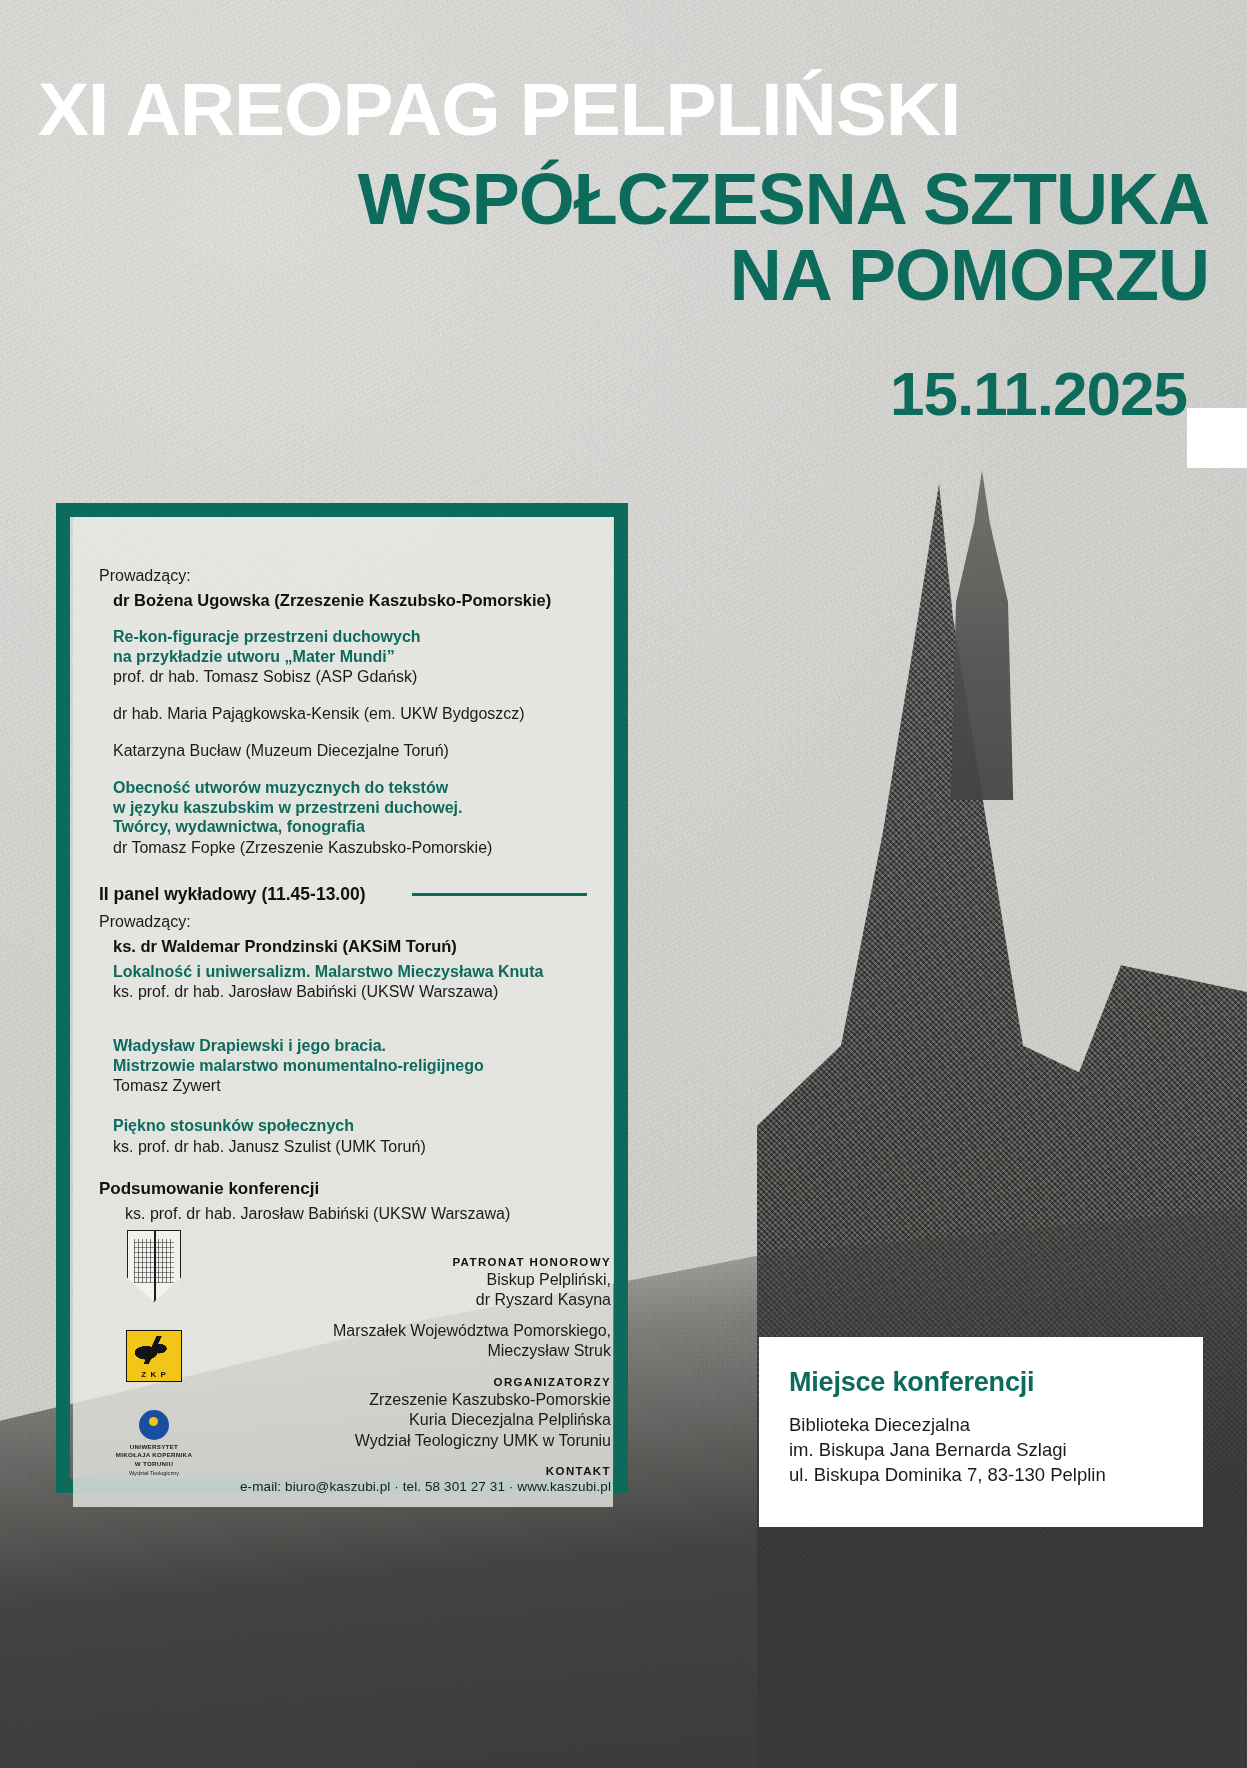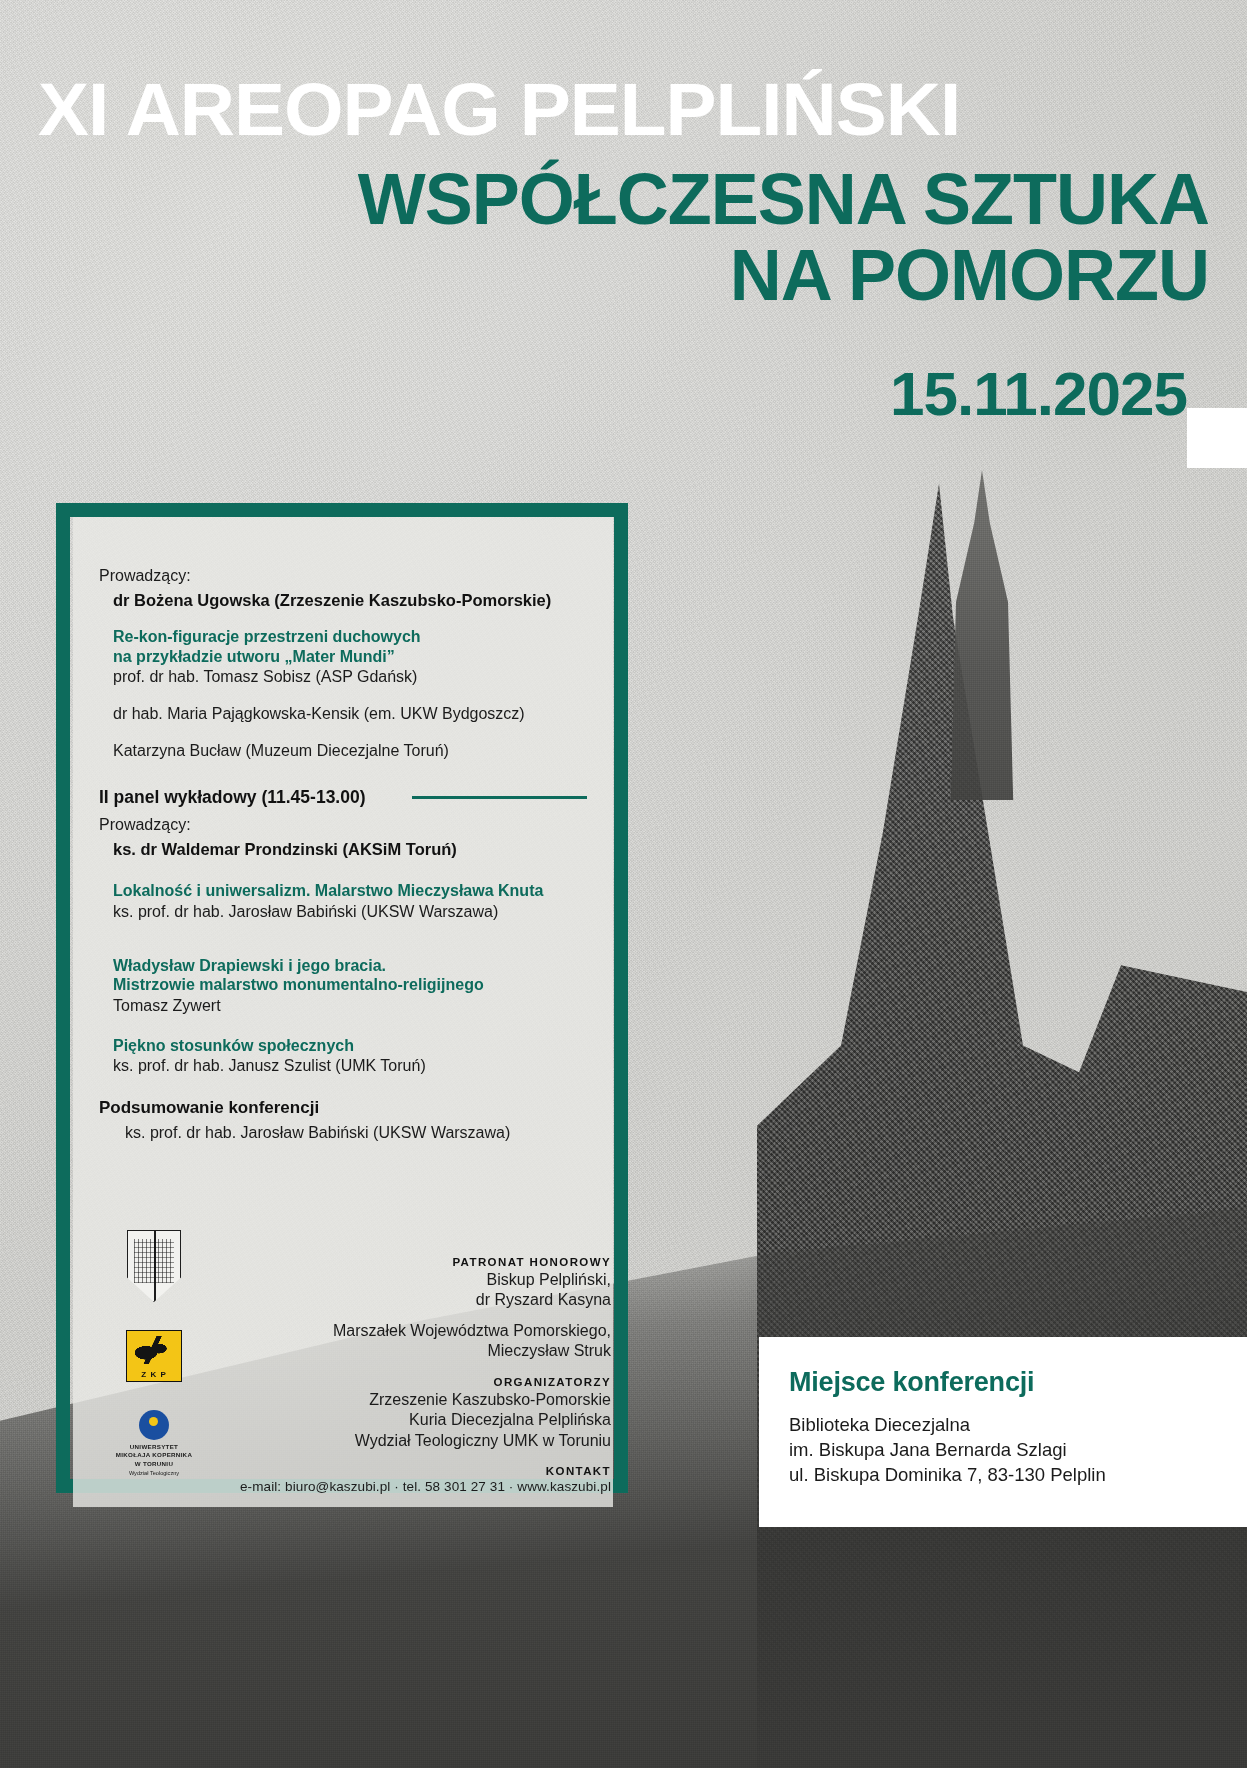--- a/index.html
+++ b/index.html
@@ -271,21 +271,21 @@
   .contact-line {
     font-size: 13.5px;
     letter-spacing: .1px;
     margin-top: 2px;
   }
 
   
   .venue {
     position: absolute;
     left: 759px; top: 1337px;
-    width: 488px; height: 190px;
+    width: 444px; height: 190px;
     background: #ffffff;
     padding: 30px 18px 20px 30px;
   }
   .venue-title {
     font-size: 27px; font-weight: 700; color: #0d6b5c;
     margin-bottom: 14px; letter-spacing: -.2px;
   }
   .venue-line { font-size: 18.5px; color: #1b1b1b; line-height: 1.36; }
 </style>
 </head>
@@ -319,29 +319,35 @@
       <div class="talk-title">Re-kon-figuracje przestrzeni duchowych
 na przykładzie utworu „Mater Mundi”</div>
       <div class="talk-speaker">prof. dr hab. Tomasz Sobisz (ASP Gdańsk)</div>
     </div>
     <div class="talk">
       <div class="talk-speaker">dr hab. Maria Pajągkowska-Kensik (em. UKW Bydgoszcz)</div>
     </div>
     <div class="talk">
       <div class="talk-speaker">Katarzyna Bucław (Muzeum Diecezjalne Toruń)</div>
     </div>
+    <div class="talk">
+      <div class="talk-title">Obecność utworów muzycznych do tekstów
+w języku kaszubskim w przestrzeni duchowej.
+Twórcy, wydawnictwa, fonografia</div>
+      <div class="talk-speaker">dr Tomasz Fopke (Zrzeszenie Kaszubsko-Pomorskie)</div>
+    </div>
 
     <div class="panel-head panel2-head">
       <span>II panel wykładowy (11.45-13.00)</span>
       <span class="rule"></span>
     </div>
     <div class="lead-label" style="margin-top:8px">Prowadzący:</div>
     <div class="lead-name">ks. dr Waldemar Prondzinski (AKSiM Toruń)</div>
 
-    <div class="talk" style="margin-top:22px">
+    <div class="talk" style="margin-top:6px">
       <div class="talk-title">Lokalność i uniwersalizm. Malarstwo Mieczysława Knuta</div>
       <div class="talk-speaker">ks. prof. dr hab. Jarosław Babiński (UKSW Warszawa)</div>
     </div>
     <div class="talk" style="margin-top:34px">
       <div class="talk-title">Władysław Drapiewski i jego bracia.
 Mistrzowie malarstwo monumentalno-religijnego</div>
       <div class="talk-speaker">Tomasz Zywert</div>
     </div>
     <div class="talk" style="margin-top:20px">
       <div class="talk-title">Piękno stosunków społecznych</div>

